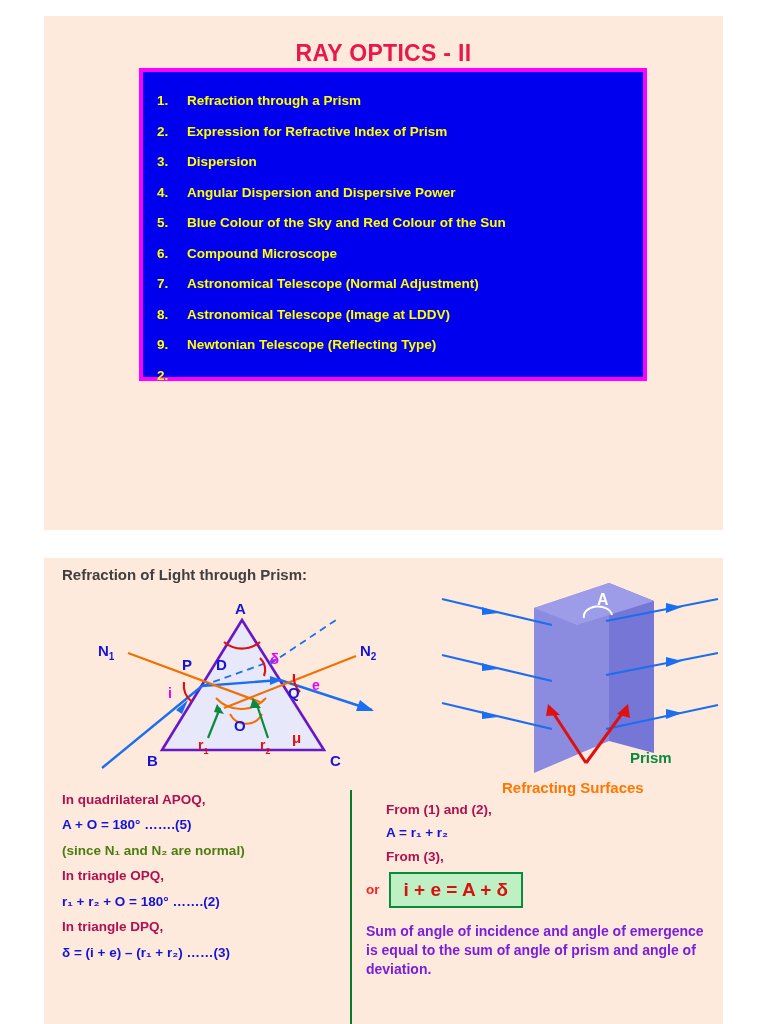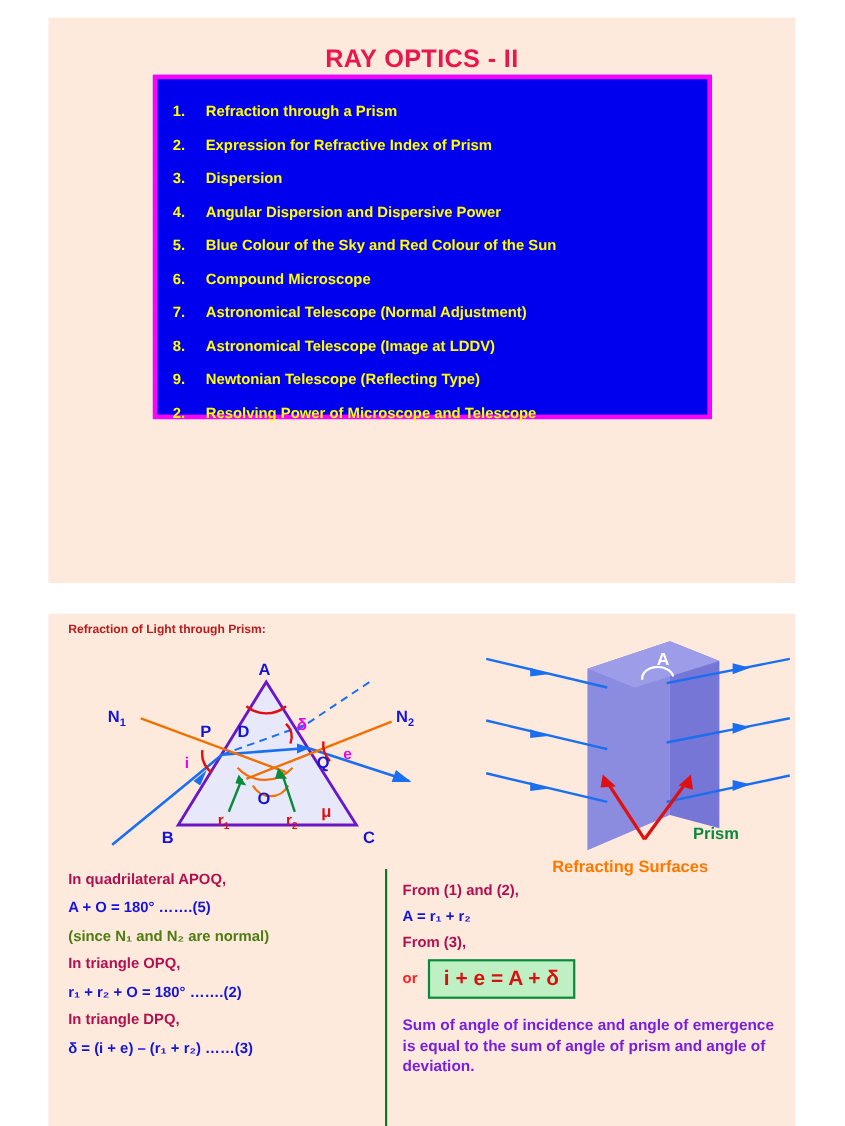--- a/index.html
+++ b/index.html
@@ -13,32 +13,32 @@
   .toc-box{position:absolute;left:95px;top:52px;width:508px;height:313px;
     background:#0000ee;border:4px solid #ff00ff;box-sizing:border-box;}
   .toc-list{margin:0;padding:14px 0 0 0;list-style:none;}
   .toc-item{display:flex;align-items:flex-start;color:#ffff00;font-size:13.5px;
     font-weight:bold;padding:0 0 0 14px;height:30.5px;line-height:30.5px;}
   .toc-num{width:30px;flex:none;}
   .toc-label{white-space:nowrap;}
 
   
   .slide2{position:absolute;left:44px;top:558px;width:679px;height:466px;background:#fdeadc;overflow:hidden;}
-  .sec-title{position:absolute;left:18px;top:8px;color:#b91c1c;font-size:11px;font-weight:bold;}
+  .sec-title{position:absolute;left:18px;top:8px;color:#404040;font-size:15px;font-weight:bold;}
 
   .diagram-left{position:absolute;left:40px;top:40px;width:320px;height:200px;}
   .diagram-right{position:absolute;left:390px;top:5px;width:290px;height:240px;}
 
   .divider{position:absolute;left:306px;top:232px;width:2px;height:236px;background:#0a7a28;}
 
   .col-left{position:absolute;left:18px;top:234px;width:286px;}
   .col-right{position:absolute;left:322px;top:244px;width:340px;}
 
   .ln{font-size:13.5px;font-weight:bold;line-height:1.22;margin:0 0 9px 0;white-space:nowrap;}
-  .ln.tight{margin-bottom:7px;}
+  .ln.tight{margin-bottom:7px;margin-left:20px;}
   .c-head{color:#b01050;}
   .c-eq{color:#1414d8;}
   .c-note{color:#4d7c0f;}
   .c-delta{color:#ee00ee;}
   .c-green{color:#0a8a3c;}
   .c-or{color:#ff2020;}
 
   .boxed-row{display:flex;align-items:center;gap:9px;margin:0 0 14px 0;}
   .boxed{display:inline-block;border:2px solid #0a8a3c;background:#bff0c4;
     color:#d81010;font-size:19px;font-weight:bold;padding:5px 13px;}
@@ -85,21 +85,20 @@
         <li class="toc-item">
           <span class="toc-num">8.</span>
           <span class="toc-label">Astronomical Telescope (Image at LDDV)</span>
         </li>
         <li class="toc-item">
           <span class="toc-num">9.</span>
           <span class="toc-label">Newtonian Telescope (Reflecting Type)</span>
         </li>
         <li class="toc-item">
           <span class="toc-num">2.</span>
-          <span class="toc-label">Resolving Power of Microscope and Telescope</span>
         </li>
       </ul>
     </div>
   </div>
 
   <div class="slide2">
     <div class="sec-title">Refraction of Light through Prism:</div>
 
     <div class="diagram-left">
       <svg width="320" height="200" viewBox="0 0 320 200">

